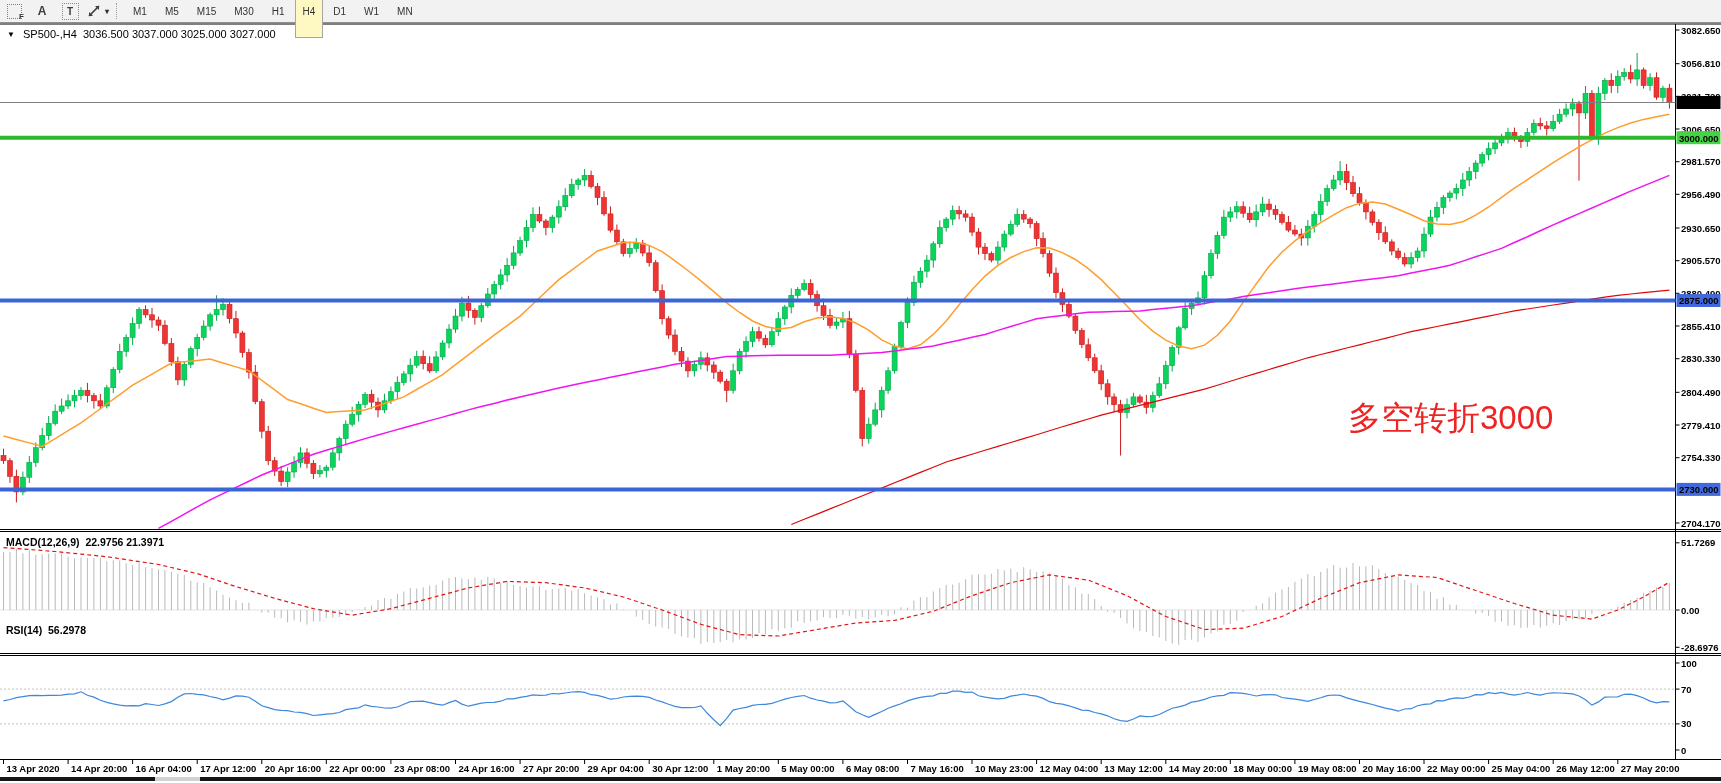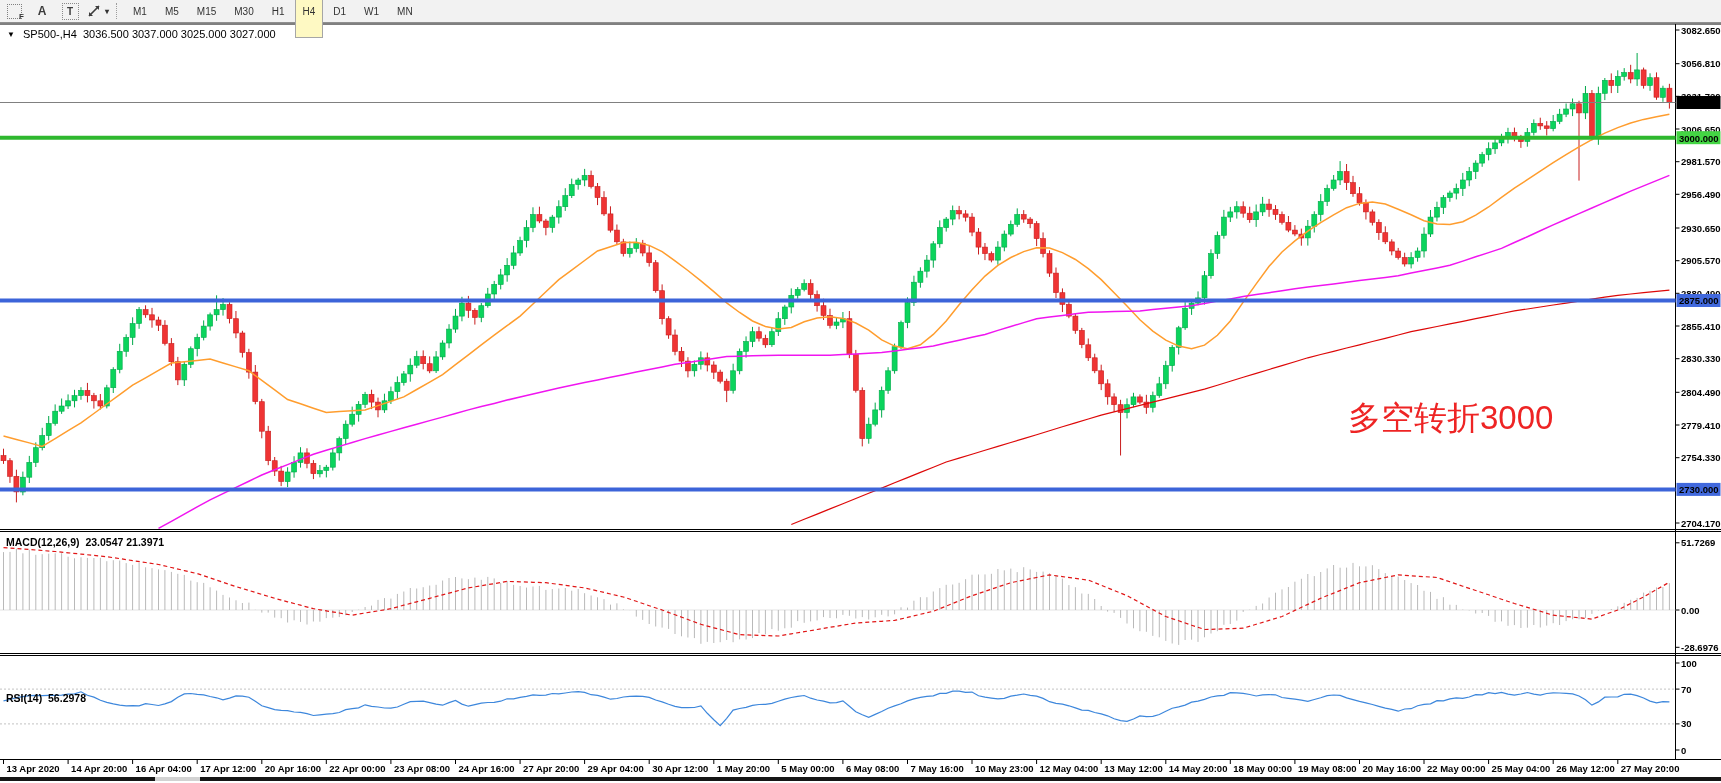--- a/index.html
+++ b/index.html
@@ -69,24 +69,24 @@
   <span class="tri">▼</span>
   <span>SP500-,H4</span>&nbsp;
   <span>3036.500</span>
   <span>3037.000</span>
   <span>3025.000</span>
   <span>3027.000</span>
 </div>
 
 <div class="overlay panel-label" style="left:6px;top:536px">
   <span>MACD(12,26,9)</span>&nbsp;
-  <span>23.0547 21.3971</span>
+  <span>22.9756 21.3971</span>
 </div>
 
-<div class="overlay panel-label" style="left:6px;top:692px">
+<div class="overlay panel-label" style="left:6px;top:624px">
   <span>RSI(14)</span>&nbsp;
   <span>56.2978</span>
 </div>
 
 <div class="overlay annotation" id="annotation" style="color: rgb(238, 36, 36);">多空转折3000</div>
 
 <svg id="chart-svg" width="1721" height="760" viewBox="0 23 1721 760">
     <g>
       <line x1="0" y1="24" x2="1721" y2="24" stroke="#000" stroke-width="1"></line>
       <line x1="0" y1="529.5" x2="1721" y2="529.5" stroke="#000" stroke-width="1"></line>

